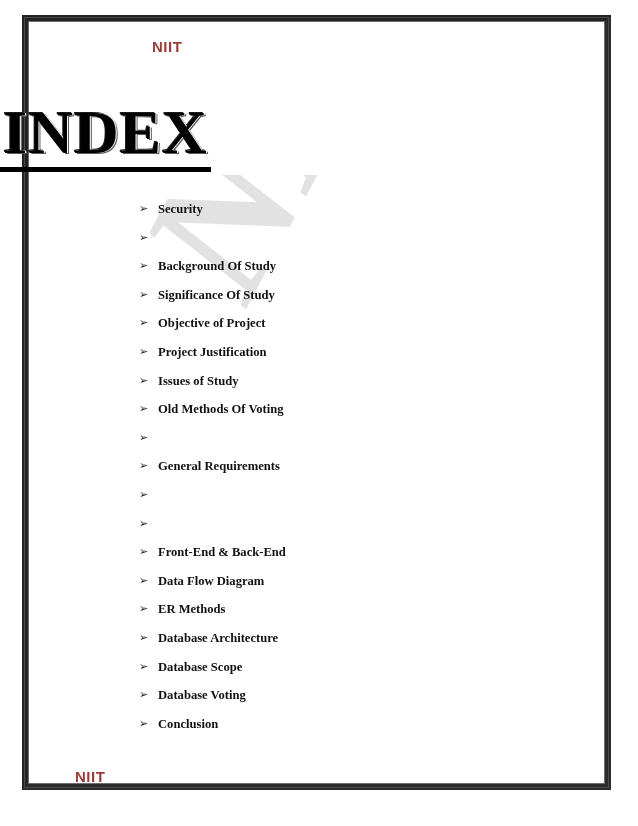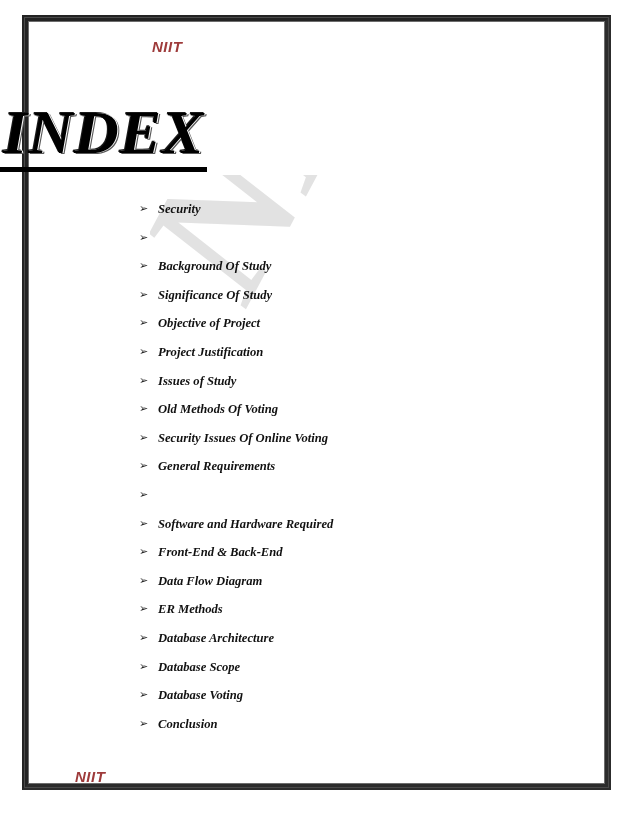--- a/index.html
+++ b/index.html
@@ -85,21 +85,20 @@
   }
 
   
   #content {
     position: absolute;
     left: 0;
     top: 0;
     width: 638px;
     height: 826px;
     z-index: 2;
-    font-style: italic;
   }
 
   .brand {
     position: absolute;
     font-family: "Liberation Sans", "DejaVu Sans", sans-serif;
     font-weight: bold;
     font-size: 15px;
     letter-spacing: 0.5px;
     color: #9e3b3b;
   }
@@ -186,24 +185,24 @@
 
     <ul id="index-list">
         <li><span class="bullet">➢</span><span class="item-label">Security</span></li>
         <li><span class="bullet">➢</span></li>
         <li><span class="bullet">➢</span><span class="item-label">Background Of Study</span></li>
         <li><span class="bullet">➢</span><span class="item-label">Significance Of Study</span></li>
         <li><span class="bullet">➢</span><span class="item-label">Objective of Project</span></li>
         <li><span class="bullet">➢</span><span class="item-label">Project Justification</span></li>
         <li><span class="bullet">➢</span><span class="item-label">Issues of Study</span></li>
         <li><span class="bullet">➢</span><span class="item-label">Old Methods Of Voting</span></li>
-        <li><span class="bullet">➢</span><span class="item-label">Security Issues Of Online Voting</span></li>
+        <li><span class="bullet">➢</span></li>
         <li><span class="bullet">➢</span><span class="item-label">General Requirements</span></li>
         <li><span class="bullet">➢</span></li>
-        <li><span class="bullet">➢</span><span class="item-label">Software and Hardware Required</span></li>
+        <li><span class="bullet">➢</span></li>
         <li><span class="bullet">➢</span><span class="item-label">Front-End &amp; Back-End</span></li>
         <li><span class="bullet">➢</span><span class="item-label">Data Flow Diagram</span></li>
         <li><span class="bullet">➢</span><span class="item-label">ER Methods</span></li>
         <li><span class="bullet">➢</span><span class="item-label">Database Architecture</span></li>
         <li><span class="bullet">➢</span><span class="item-label">Database Scope</span></li>
         <li><span class="bullet">➢</span><span class="item-label">Database Voting</span></li>
         <li><span class="bullet">➢</span><span class="item-label">Conclusion</span></li>
       </ul>
 
     <div class="brand" id="footer-brand">NIIT</div>

